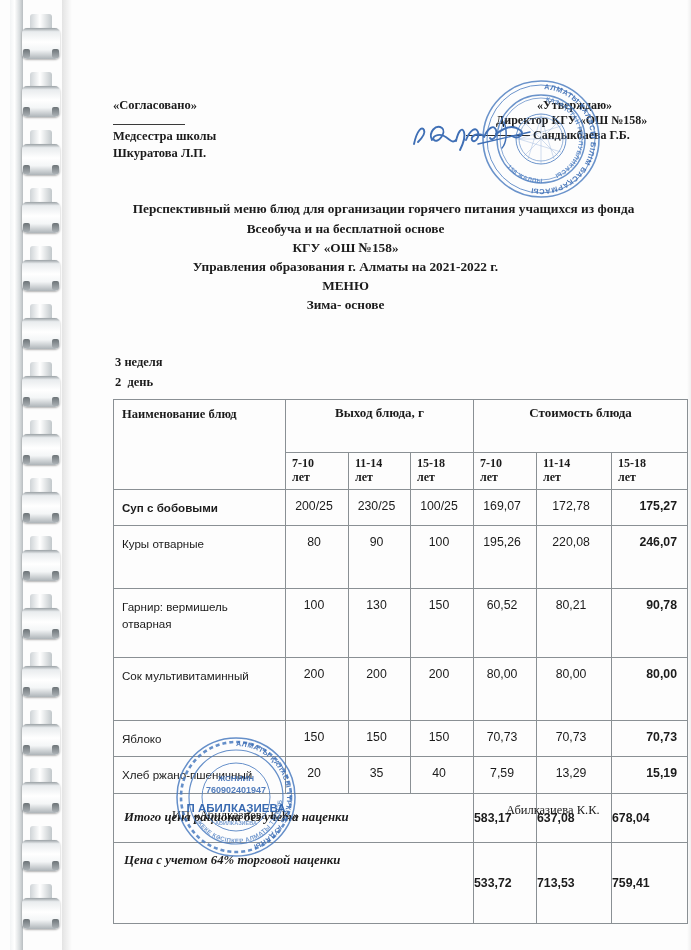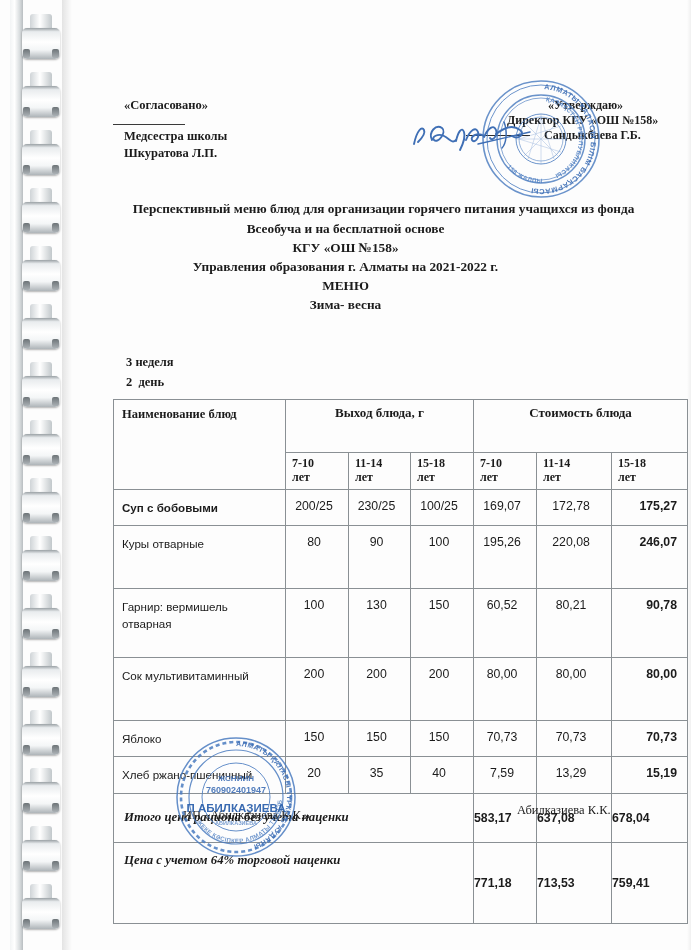--- a/index.html
+++ b/index.html
@@ -60,21 +60,21 @@
   #binding .tooth::before { left:1px; bottom:1px; }
   #binding .tooth::after  { right:1px; bottom:1px; }
   #binding .link {
     position: absolute;
     left: 30px; width: 22px; height: 30px;
     background: linear-gradient(to right,#cfd4d7,#ffffff 45%,#c2c8cb);
     border-radius: 3px;
   }
 
   
-  .t { position: absolute; white-space: pre; margin-left: 11px; }
+  .t { position: absolute; white-space: pre; }
 
   
   #soglasovano { left: 113px; top: 98px; font-size: 12.5px; font-weight: bold; }
   #medsestra-rule {
     position: absolute; left: 113px; top: 124px;
     width: 72px; height: 0; border-top: 1px solid #3a3a3a;
   }
   #medsestra-role { left: 113px; top: 129px; font-size: 12.5px; font-weight: bold; }
   #medsestra-name { left: 113px; top: 146px; font-size: 12.5px; font-weight: bold; }
 
@@ -226,21 +226,21 @@
   <div class="t" id="utverzhdayu">«Утверждаю»</div>
   <div class="t" id="director-role">Директор КГУ «ОШ №158»</div>
   <div id="director-rule"></div>
   <div class="t" id="director-name">Сандыкбаева Г.Б.</div>
 
   <div class="title-line" id="title-1">Перспективный меню блюд для организации горячего питания учащихся из фонда</div>
   <div class="title-line" id="title-2">Всеобуча и на бесплатной  основе</div>
   <div class="title-line" id="title-3">КГУ «ОШ №158»</div>
   <div class="title-line" id="title-4">Управления образования г. Алматы на 2021-2022 г.</div>
   <div class="title-line" id="title-5">МЕНЮ</div>
-  <div class="title-line" id="title-6">Зима- весна</div>
+  <div class="title-line" id="title-6">Зима- основе</div>
 
   <div class="t" id="week-label">3 неделя</div>
   <div class="t" id="day-label">2  день</div>
 
   <table id="menu-table">
     <colgroup>
       <col style="width:172px">
       <col style="width:63px">
         <col style="width:62px">
         <col style="width:63px">
@@ -332,21 +332,21 @@
 
       <tr>
         <td class="totallabel" colspan="4" style="height:32px">Итого цена рациона без учета наценки</td>
         <td class="totalnum">583,17</td>
         <td class="totalnum">637,08</td>
         <td class="totalnum">678,04</td>
       </tr>
 
       <tr>
         <td class="totallabel" colspan="4" style="height:62px;vertical-align:top;padding-top:10px">Цена с учетом 64% торговой наценки</td>
-        <td class="totalnum">771,18</td>
+        <td class="totalnum">533,72</td>
         <td class="totalnum">713,53</td>
         <td class="totalnum">759,41</td>
       </tr>
     </tbody>
   </table>
 
   <div class="t" id="ip-line">ИП «Абилказиева К.К.»</div>
   <div class="t" id="sig-name">Абилказиева К.К.</div>
 
   <svg class="stamp" style="left:478px; top:76px;" width="126" height="126" viewBox="0 0 126 126">

